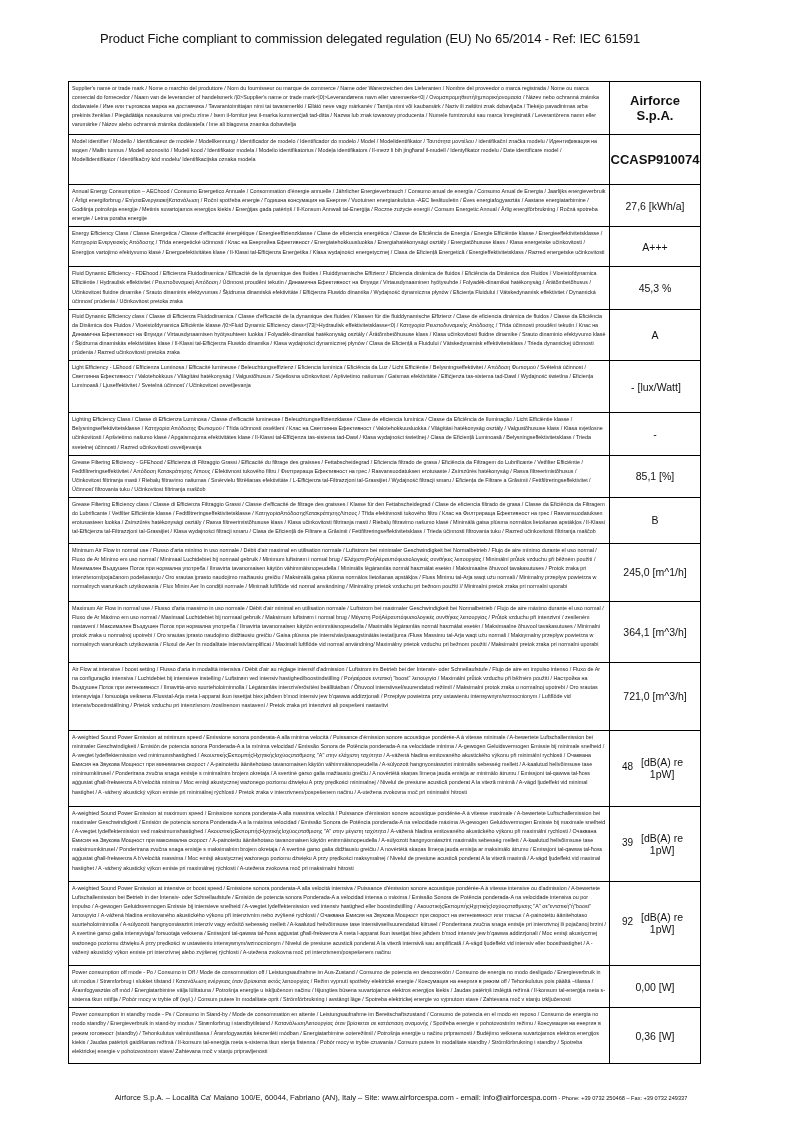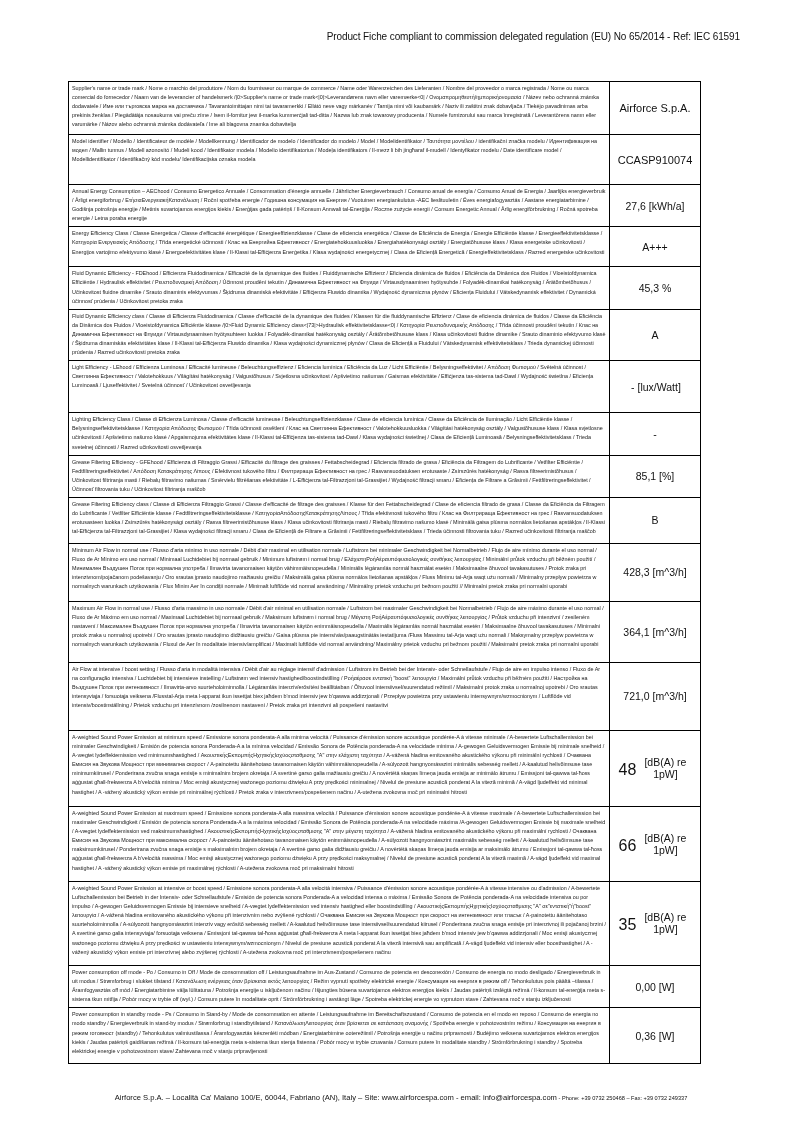--- a/index.html
+++ b/index.html
@@ -1,26 +1,26 @@
 <!DOCTYPE html>
 <html><head>
 <meta charset="utf-8">
 <style>
   html, body { margin: 0; padding: 0; background: #ffffff; }
   body { width: 802px; height: 1134px; position: relative; overflow: hidden; font-family: "Liberation Sans", sans-serif; color: #000; }
-  .title { position: absolute; top: 31px; left: 0; width: 740px; text-align: right; font-family: "Liberation Sans", sans-serif; font-size: 10px; color: #111; letter-spacing: -0.1px; }
+  .title { position: absolute; top: 31px; left: 0; width: 740px; text-align: center; font-family: "Liberation Sans", sans-serif; font-size: 13px; color: #111; letter-spacing: -0.1px; }
   .fiche { position: absolute; top: 81px; left: 68px; width: 632px; border-collapse: collapse; table-layout: fixed; border: 1.6px solid #000; }
   .fiche td { border: 1px solid #000; vertical-align: middle; padding: 0; }
   .fiche tr { border-bottom: 1.5px solid #000; }
   .lbl { font-size: 5.4px; line-height: 9.1px; padding: 2px 3px 3px 3px !important; color: #222; text-align: left; vertical-align: top !important; word-break: break-word; }
   .val { width: 90px; text-align: center; font-size: 10.5px; color: #111; border-left: 1px solid #333 !important; }
-  .val.bold { font-weight: normal; font-size: 11px; }
+  .val.bold { font-weight: bold; font-size: 13px; }
   .val.left { text-align: center; padding-left: 2px !important; }
   .snd { display: inline-flex; align-items: flex-start; gap: 3px; }
-  .snd .n { font-size: 16px; margin-top: 5px; }
+  .snd .n { font-size: 10px; margin-top: 5px; }
   .snd .u { font-size: 10.5px; line-height: 12px; }
   .footer { position: absolute; top: 1093px; left: 0; width: 802px; text-align: center; font-size: 7.6px; color: #111; }
   .footer .small { font-size: 5.6px; }
 </style>
 </head>
 <body>
 
 <div class="title">Product Fiche compliant to commission delegated regulation (EU) No 65/2014 - Ref: IEC 61591</div>
 
 <table class="fiche">
@@ -64,21 +64,21 @@
     <tr style="height:38px">
       <td class="lbl">Grease Filtering Efficiency - GFEhood / Efficienza di Filtraggio Grassi / Efficacité du filtrage des graisses / Fettabscheidegrad / Eficiencia filtrado de grasa / Eficiência da Filtragem do Lubrificante / Vetfilter Efficiëntie / Fedtfiltreringseffektivitet / Απόδοση Κατακράτησης Λίπους / Efektivnost tukového filtru / Филтрираща Ефективност на грес / Rasvansuodatuksen erotusaste / Zsírszűrés hatékonyság / Rasva filtreerimistõhusus / Učinkovitost filtriranja masti / Riebalų filtravimo našumas / Smērvielu filtrēšanas efektivitāte / L-Effiċjenza tal-Filtrazzjoni tal-Grassijiet / Wydajność filtracji smaru / Eficiența de Filtrare a Grăsimii / Fettfiltreringseffektivitet / Účinnosť filtrovania tuku / Učinkovitost filtriranja maščob</td>
       <td class="val">85,1 [%]</td>
     </tr>
     <tr style="height:46px">
       <td class="lbl">Grease Filtering Efficiency class / Classe di Efficienza Filtraggio Grassi / Classe d'efficacité de filtrage des graisses / Klasse für den Fettabscheidegrad / Clase de eficiencia filtrado de grasa / Classe da Eficiência da Filtragem do Lubrificante / Vetfilter Efficiëntie klasse / Fedtfiltreringseffektivitetsklasse / ΚατηγορίαΑπόδοσηςΚατακράτησηςΛίπους / Třída efektivnosti tukového filtru / Клас на Филтрираща Ефективност на грес / Rasvansuodatuksen erotusasteen luokka / Zsírszűrés hatékonysági osztály / Rasva filtreerimistõhususe klass / Klasa učinkovitosti filtriranja masti / Riebalų filtravimo našumo klasė / Minimālā gaisa plūsma normālos lietošanas apstākļos / Il-Klassi tal-Effiċjenza tal-Filtrazzjoni tal-Grassijiet / Klasa wydajności filtracji smaru / Clasa de Eficiență de Filtrare a Grăsimii / Fettfiltreringseffektivitetsklass / Trieda účinnosti filtrovania tuku / Razred učinkovitosti filtriranja maščob</td>
       <td class="val">B</td>
     </tr>
     <tr style="height:58px">
       <td class="lbl">Minimum Air Flow in normal use / Flusso d'aria minimo in uso normale / Débit d'air maximal en utilisation normale / Luftstrom bei minimaler Geschwindigkeit bei Normalbetrieb / Flujo de aire mínimo durante el uso normal / Fluxo de Ar Mínimo em uso normal / Minimaal Luchtdebiet bij normaal gebruik / Minimum luftstrøm i normal brug / ΕλάχιστηΡοήΑέραυπόφυσιολογικές συνθήκες λειτουργίας / Minimální průtok vzduchu při běžném použití / Минимален Въздушен Поток при нормална употреба / Ilmavirta tavanomaisen käytön vähimmäisnopeudella / Minimális légáramlás normál használat esetén / Maksimaalne õhuvool tavakasutuses / Protok zraka pri intenzivnom/pojačanom podešavanju / Oro srautas įprasto naudojimo mažiausiu greičiu / Maksimālā gaisa plūsma normālos lietošanas apstākļos / Fluss Minimu tal-Arja waqt użu normali / Minimalny przepływ powietrza w normalnych warunkach użytkowania / Flux Minim Aer în condiții normale / Minimalt luftflöde vid normal användning / Minimálny prietok vzduchu pri bežnom použití // Minimalni pretok zraka pri normalni uporabi</td>
-      <td class="val">428,3 [m^3/h]</td>
+      <td class="val">245,0 [m^1/h]</td>
     </tr>
     <tr style="height:61px">
       <td class="lbl">Maximum Air Flow in normal use / Flusso d'aria massimo in uso normale / Débit d'air minimal en utilisation normale / Luftstrom bei maximaler Geschwindigkeit bei Normalbetrieb / Flujo de aire máximo durante el uso normal / Fluxo de Ar Máximo em uso normal / Maximaal Luchtdebiet bij normaal gebruik / Maksimum luftstrøm i normal brug / Μέγιστη ΡοήΑέραυπόφυσιολογικές συνθήκες λειτουργίας / Průtok vzduchu při intenzivní / zesíleném nastavení / Максимален Въздушен Поток при нормална употреба / Ilmavirta tavanomaisen käytön enimmäisnopeudella / Maximális légáramlás normál használat esetén / Maksimaalne õhuvool tavakasutuses / Minimalni protok zraka u normalnoj upotrebi / Oro srautas įprasto naudojimo didžiausiu greičiu / Gaisa plūsma pie intensīvās/paaugstinātās iestatījuma /Fluss Massimu tal-Arja waqt użu normali / Maksymalny przepływ powietrza w normalnych warunkach użytkowania / Fluxul de Aer în modalitate intensiv/amplificat / Maximalt luftflöde vid normal användning/ Maximálny prietok vzduchu pri bežnom použití / Maksimalni pretok zraka pri normalni uporabi</td>
       <td class="val">364,1 [m^3/h]</td>
     </tr>
     <tr style="height:68px">
       <td class="lbl">Air Flow at intensive / boost setting / Flusso d'aria in modalità intensiva / Débit d'air au réglage intensif d'admission / Luftstrom im Betrieb bei der Intensiv- oder Schnellaufstufe / Flujo de aire en impulso intenso / Fluxo de Ar na configuração intensiva / Luchtdebiet bij intensieve instelling / Luftstrøm ved intensiv hastighed/boostindstilling / Ροήαέρασε εντατική "boost" λειτουργία / Maximální průtok vzduchu při běžném použití / Настройка на Въздушен Поток при интензивност / Ilmavirta-arvo suurteholoiminnolla / Légáramlás intenzív/erősítési beállításban / Õhuvool intensiivsel/suurendatud režiimil / Maksimalni protok zraka u normalnoj upotrebi / Oro srautas intensyviąja / forsuotąja veiksena /Flusstal-Arja meta l-apparat ikun issettjat biex jaħdem b'mod intensiv jew b'qawwa addizzjonali / Przepływ powietrza przy ustawieniu intensywnym/wzmocnionym / Luftflöde vid intensiv/boostinställning / Prietok vzduchu pri intenzívnom /zosilnenom nastavení / Pretok zraka pri intenzivni ali pospešeni nastavitvi</td>
       <td class="val">721,0 [m^3/h]</td>
     </tr>
     <tr style="height:76px">
@@ -87,30 +87,30 @@
         <span class="snd">
             <span class="n">48</span>
             <span class="u" style="max-width:52px;display:inline-block">[dB(A) re 1pW]</span>
           </span>
       </td>
     </tr>
     <tr style="height:75px">
       <td class="lbl">A-weighted Sound Power Emission at maximum speed / Emissione sonora ponderata-A alla massima velocità / Puissance d'émission sonore acoustique pondérée-A à vitesse maximale / A-bewertete Luftschallemission bei maximaler Geschwindigkeit / Emisión de potencia sonora Ponderada-A a la máxima velocidad / Emissão Sonora de Potência ponderada-A na velocidade máxima /A-gewogen Geluidsvermogen Emissie bij maximale snelheid / A-vægtet lydeffektemission ved maksimumshastighed / ΑκουστικήςΕκπομπήςΗχητικήςΙσχύοςσταθμισης "A" στην μέγιστη ταχύτητα / A-vážená hladina emitovaného akustického výkonu při maximální rychlosti / Очаквана Емисия на Звукова Мощност при максимална скорост / A-painotettu äänitehotaso tavanomaisen käytön enimmäisnopeudella / A-súlyozott hangnyomásszint maximális sebesség mellett / A-kaalutud helivõimsuse tase maksimumkiirusel / Ponderirana zvučna snaga emisije s maksimalnim brojem okretaja / A svertinė garso galia didžiausiu greičiu / A novērtētā skaņas līmeņa jauda emisija ar maksimālo ātrumu / Emissjoni tal-qawwa tal-ħoss aġġustat għall-frekwenza A b'veloċità massima / Moc emisji akustycznej ważonego poziomu dźwięku A przy prędkości maksymalnej / Nivelul de presiune acustică ponderat A la viteză maximă / A-vägd ljudeffekt vid maximal hastighet / A -vážený akustický výkon emisie pri maximálnej rýchlosti / A-utežena zvokovna moč pri maksimalni hitrosti</td>
       <td class="val">
         <span class="snd">
-            <span class="n">66</span>
+            <span class="n">39</span>
             <span class="u" style="max-width:52px;display:inline-block">[dB(A) re 1pW]</span>
           </span>
       </td>
     </tr>
     <tr style="height:84px">
       <td class="lbl">A-weighted Sound Power Emission at intensive or boost speed / Emissione sonora ponderata-A alla velocità intensiva / Puissance d'émission sonore acoustique pondérée-A à vitesse intensive ou d'admission / A-bewertete Luftschallemission bei Betrieb in der Intensiv- oder Schnellaufstufe / Emisión de potencia sonora Ponderada-A a velocidad intensa o máxima / Emissão Sonora de Potência ponderada-A na velocidade intensiva ou por impulso / A-gewogen Geluidsvermogen Emissie bij intensieve snelheid / A-vægtet lydeffektemission ved intensiv hastighed eller boostindstilling / ΑκουστικήςΕκπομπήςΗχητικήςΙσχύοςσταθμισης "A" σε"εντατική"ή"boost" λειτουργία / A-vážená hladina emitovaného akustického výkonu při intenzivním nebo zvýšené rychlosti / Очаквана Емисия на Звукова Мощност при скорост на интензивност или тласък / A-painotettu äänitehotaso suurteholoiminnolla / A-súlyozott hangnyomásszint intenzív vagy erősítő sebesség mellett / A-kaalutud helivõimsuse tase intensiivsel/suurendatud kiirusel / Ponderirana zvučna snaga emisije pri intenzivnoj ili pojačanoj brzini / A svertinė garso galia intensyviąja/ forsuotąja veiksena / Emissjoni tal-qawwa tal-ħoss aġġustat għall-frekwenza A meta l-apparat ikun issettjat biex jaħdem b'mod intensiv jew b'qawwa addizzjonali / Moc emisji akustycznej ważonego poziomu dźwięku A przy prędkości w ustawieniu intensywnym/wzmocnionym / Nivelul de presiune acustică ponderat A la viteză intensivă sau amplificată / A-vägd ljudeffekt vid intensiv eller boosthastighet / A -vážený akustický výkon emisie pri intenzívnej alebo zvýšenej rýchlosti / A-utežena zvokovna moč pri intenzivnem/pospešenem načinu</td>
       <td class="val">
         <span class="snd">
-            <span class="n">35</span>
+            <span class="n">92</span>
             <span class="u" style="max-width:52px;display:inline-block">[dB(A) re 1pW]</span>
           </span>
       </td>
     </tr>
     <tr style="height:38px">
       <td class="lbl">Power consumption off mode - Po / Consumo in Off / Mode de consommation off / Leistungsaufnahme im Aus-Zustand / Consumo de potencia en desconexión / Consumo de energia no modo desligado / Energieverbruik in uit modus / Strømforbrug i slukket tilstand / Κατανάλωση ενέργειας όταν βρίσκεται εκτός λειτουργίας / Režim vypnutí spotřeby elektrické energie / Консумация на енергия в режим off / Tehonkulutus pois päältä –tilassa / Áramfogyasztás off mód / Energiatarbimine välja lülitatuna / Potrošnja energije u isključenom načinu / Išjungties būsena suvartojamos elektros energijos kiekis / Jaudas patēriņš izslēgtā režīmā / Il-konsum tal-enerġija meta s-sistema tkun mitfija / Pobór mocy w trybie off (wył.) / Consum putere în modalitate oprit / Strömförbrukning i avstängt läge / Spotreba elektrickej energie vo vypnutom stave / Zahtevana moč v stanju izključenosti</td>
       <td class="val">0,00 [W]</td>
     </tr>
     <tr style="height:56px">
       <td class="lbl">Power consumption in standby mode - Ps / Consumo in Stand-by / Mode de consommation en attente / Leistungsaufnahme im Bereitschaftszustand / Consumo de potencia en el modo en reposo / Consumo de energia no modo standby / Energieverbruik in stand-by modus / Strømforbrug i standbytilstand / ΚατανάλωσηΛειτουργίας όταν βρίσκεται σε κατάσταση αναμονής / Spotřeba energie v pohotovostním režimu / Консумация на енергия в режим готовност (standby) / Tehonkulutus valmiustilassa / Áramfogyasztás készenléti módban / Energiatarbimine ooterežiimil / Potrošnja energije u načinu pripravnosti / Budėjimo veiksena suvartojamos elektros energijos kiekis / Jaudas patēriņš gaidīšanas režīmā / Il-konsum tal-enerġija meta s-sistema tkun stenja fistenna / Pobór mocy w trybie czuwania / Consum putere în modalitate standby / Strömförbrukning i standby / Spotreba elektrickej energie v pohotovostnom stave/ Zahtevana moč v stanju pripravljenosti</td>

